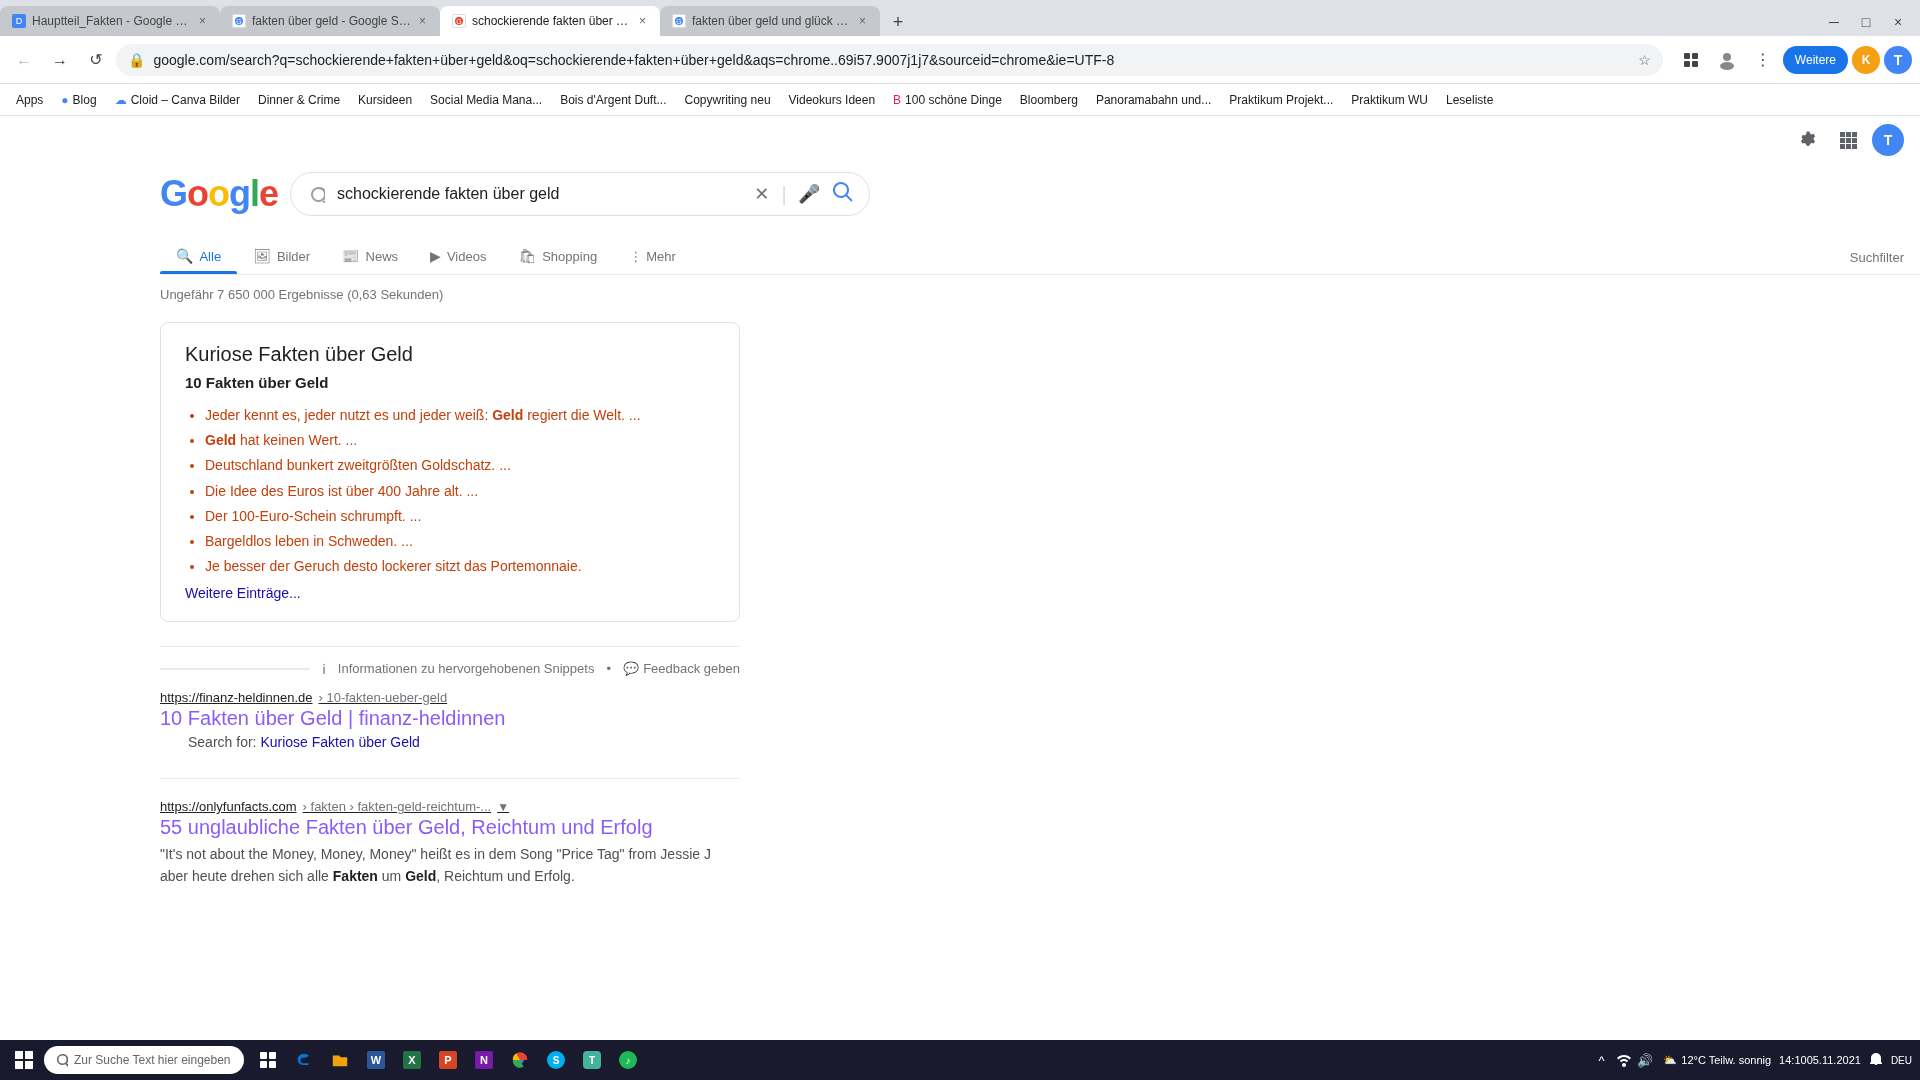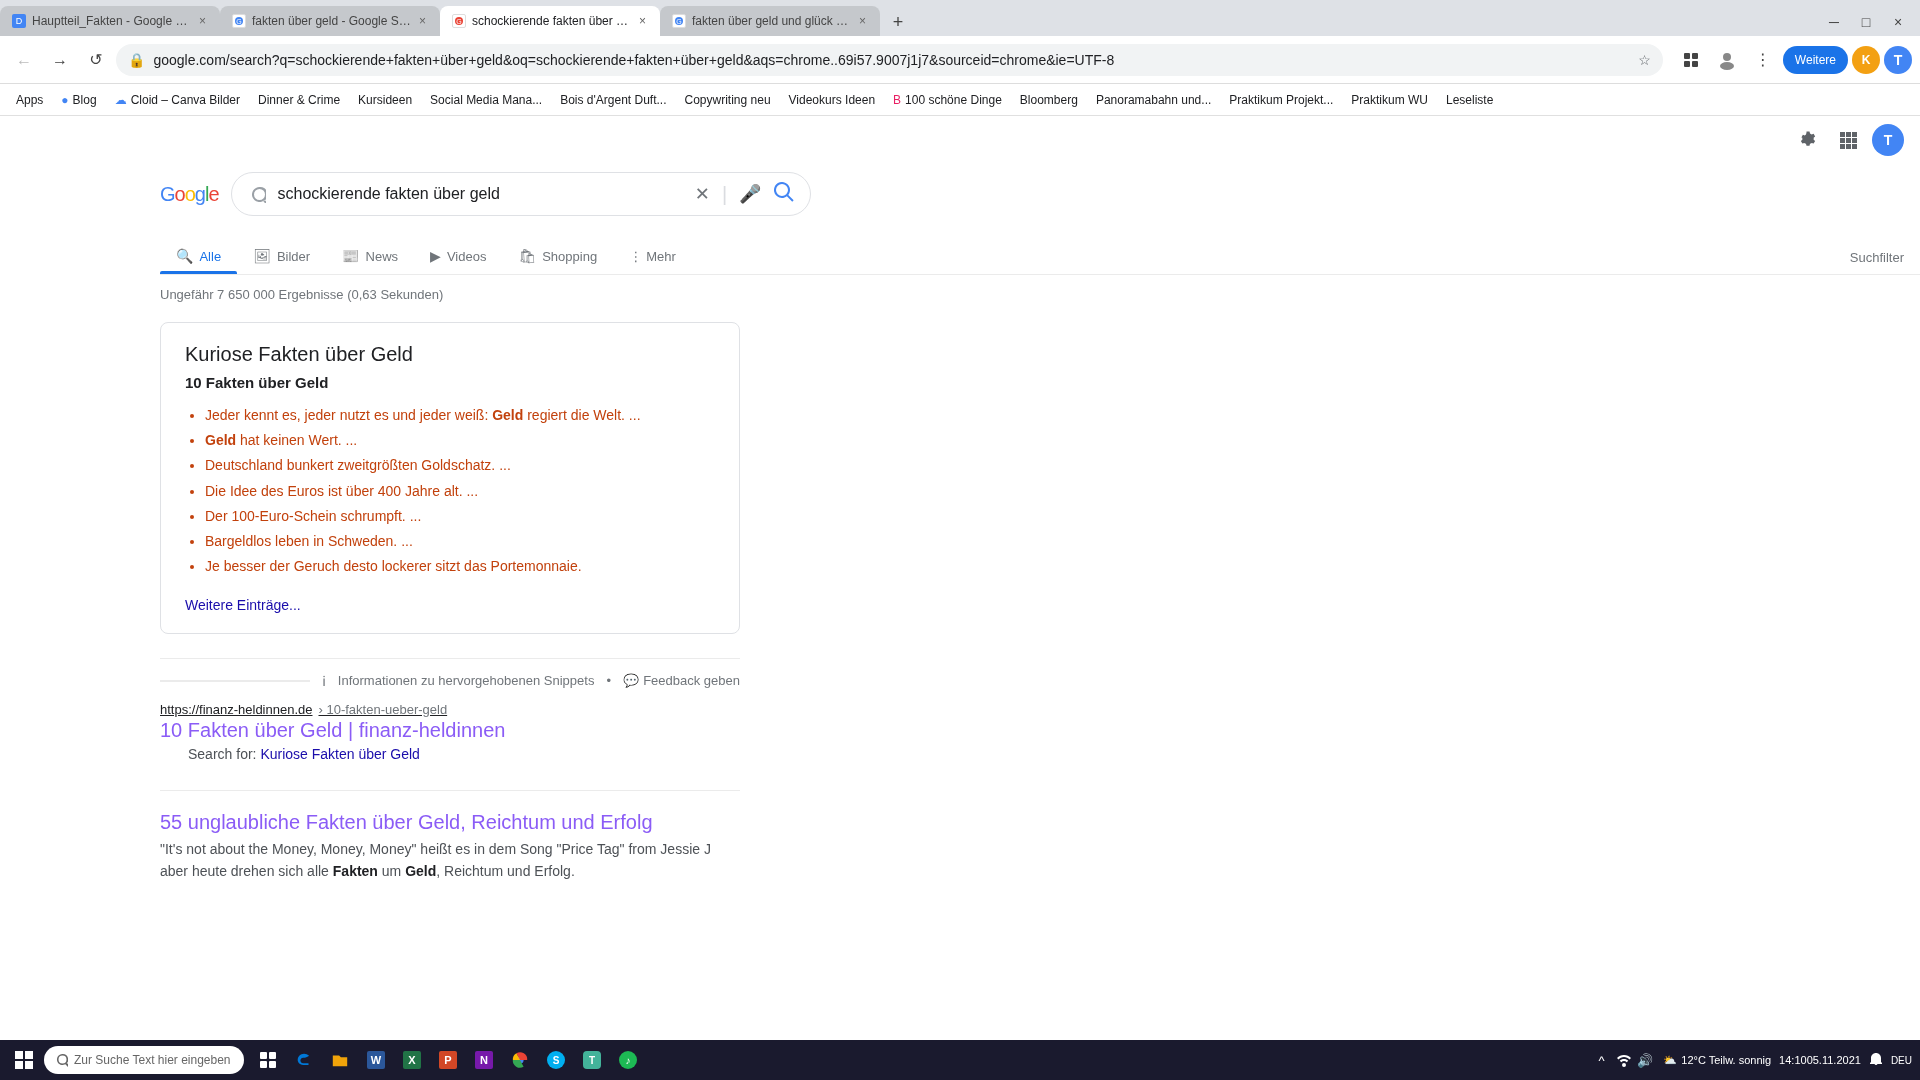--- a/index.html
+++ b/index.html
@@ -60,21 +60,21 @@
 
     .results-area { padding: 12px 160px; max-width: 900px; }
     .results-count { font-size: 13px; color: #70757a; margin-bottom: 20px; }
 
     
     .featured-snippet { border: 1px solid #dfe1e5; border-radius: 8px; padding: 20px 24px; margin-bottom: 24px; max-width: 600px; }
     .featured-title { font-size: 20px; font-weight: 400; color: #202124; margin-bottom: 8px; }
     .featured-subtitle { font-size: 15px; font-weight: 600; color: #202124; margin-bottom: 12px; }
     .featured-list { list-style: disc; padding-left: 20px; font-size: 14px; color: #c2410c; line-height: 1.8; }
     .featured-list li strong { font-weight: 700; }
-    .featured-more-link { color: #1a0dab; font-size: 14px; cursor: pointer; margin-top: 18px; display: inline-block; }
+    .featured-more-link { color: #1a0dab; font-size: 14px; cursor: pointer; margin-top: 6px; display: inline-block; }
 
     
     .snippet-info-bar { display: flex; align-items: center; gap: 12px; padding: 12px 0; border-top: 1px solid #ebebeb; margin-top: 4px; font-size: 13px; color: #70757a; max-width: 600px; }
     .snippet-info-icon { font-size: 14px; }
     .snippet-divider { color: #70757a; }
 
     
     .search-result { margin-bottom: 28px; max-width: 600px; }
     .result-url { font-size: 13px; color: #202124; margin-bottom: 2px; display: flex; align-items: center; gap: 6px; text-decoration: underline; }
     .result-url-domain { color: #202124; }
@@ -257,21 +257,21 @@
             <rect x="8" y="14" width="5" height="5"></rect>
             <rect x="14" y="14" width="5" height="5"></rect>
         </svg>
       </div>
       <div class="google-profile">T</div>
     </div>
 
     <div class="search-area">
 
       <div style="display:flex; align-items:center; gap:12px; margin-bottom:12px;">
-        <div style="font-size:20px; font-weight:400; letter-spacing:-1px;">
+        <div style="font-size:36px; font-weight:700; letter-spacing:-1px;">
           <span style="color:#4285f4;">G</span><span style="color:#ea4335;">o</span><span style="color:#fbbc05;">o</span><span style="color:#4285f4;">g</span><span style="color:#34a853;">l</span><span style="color:#ea4335;">e</span>
         </div>
         <div class="search-box">
           <svg width="18" height="18" viewBox="0 0 18 18" fill="#9aa0a6">
               <path d="M11.5 2a7.5 7.5 0 105.196 12.904l3.2 3.2-1.414 1.414-3.2-3.2A7.5 7.5 0 0011.5 2zm0 2a5.5 5.5 0 110 11 5.5 5.5 0 010-11z"></path>
             </svg>
           <span class="search-input-text">schockierende fakten über geld</span>
           <span class="search-clear-btn">✕</span>
           <span style="color:#dadce0; font-size:20px;">|</span>
           <span class="search-mic-btn">🎤</span>
@@ -349,20 +349,25 @@
         <a class="result-title">10 Fakten über Geld | finanz-heldinnen</a>
         <div class="result-search-for">
           <span>Search for: </span>
           <a>Kuriose Fakten über Geld</a>
         </div>
       </div>
 
       <hr class="separator-line">
 
       <div class="search-result">
+        <div class="result-url">
+          <span class="result-url-domain">https://onlyfunfacts.com</span>
+          <span class="result-url-path">› fakten › fakten-geld-reichtum-...</span>
+          <span class="result-url-more">▼</span>
+        </div>
         <a class="result-title">55 unglaubliche Fakten über Geld, Reichtum und Erfolg</a>
         <div class="result-snippet">
           <span>"It's not about the Money, Money, Money" heißt es in dem Song "Price Tag" from Jessie J aber heute drehen sich alle </span><strong>Fakten</strong><span> um </span><strong>Geld</strong><span>, Reichtum und Erfolg.</span>
         </div>
       </div>
 
     </div>
   </div>
 
 </div>

